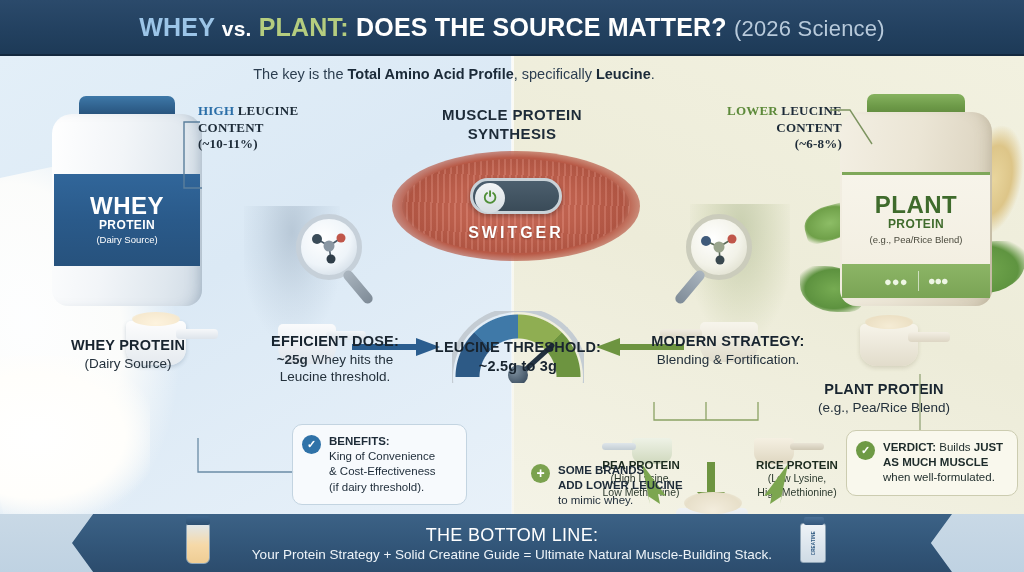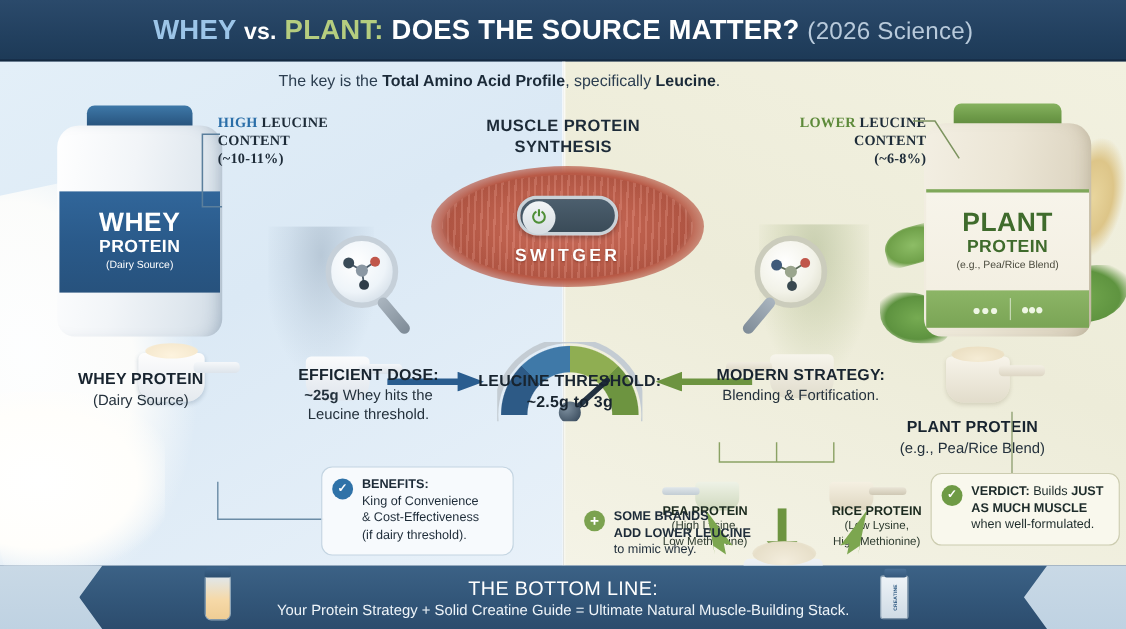--- a/index.html
+++ b/index.html
@@ -63,21 +63,21 @@
   .whey-bottle .b-body { background: linear-gradient(100deg,#ffffff 0%,#f2f5f8 42%,#dfe7ee 78%,#cfdae4 100%); box-shadow: inset -10px 0 16px -10px rgba(60,90,120,.4); }
   .plant-bottle .b-lid { background: linear-gradient(180deg,#86b25f 0%,#6d9a48 55%,#5e873c 100%); }
   .plant-bottle .b-body{ background: linear-gradient(100deg,#f3efe3 0%,#ebe5d5 45%,#ded6c3 80%,#d2c9b4 100%); box-shadow: inset -10px 0 16px -10px rgba(120,110,80,.35); }
   .b-label {
     position: absolute; left: 2px; right: 2px; top: 78px; height: 92px;
     display: flex; flex-direction: column; align-items: center; justify-content: center; text-align: center;
   }
   .whey-bottle .b-label { background: linear-gradient(180deg,#31669a 0%,#2a5a8a 50%,#27527d 100%); }
   .plant-bottle .b-label { background: linear-gradient(180deg,#f7f4ea 0%,#f3efe2 100%); border-top:3px solid #7fa85a; }
   .bl-1 { font-size: 24px; font-weight: bold; line-height: 1; letter-spacing: .5px; }
-  .bl-2 { font-size: 16px; font-weight: bold; line-height: 1.2; letter-spacing: .4px; }
+  .bl-2 { font-size: 12px; font-weight: bold; line-height: 1.2; letter-spacing: .4px; }
   .bl-3 { font-size: 9.5px; line-height: 1.3; margin-top: 2px; }
   .whey-bottle .bl-1, .whey-bottle .bl-2, .whey-bottle .bl-3 { color: #ffffff; }
   .plant-bottle .bl-1, .plant-bottle .bl-2 { color: #3f6b2c; }
   .plant-bottle .bl-3 { color: #4a4a3d; }
   .plant-strip { position:absolute; left:2px; right:2px; top:170px; height:34px;
      background: linear-gradient(180deg,#8cb566,#7aa455); display:flex; align-items:center; justify-content:center; gap:10px;}
   .pea-ic, .rice-ic { font-size: 13px; color: #eef6e4; }
   .divider-v { width:1px; height:20px; background: rgba(255,255,255,.6); }
   .scoop {
     position: absolute; border-radius: 4px 4px 12px 12px;

